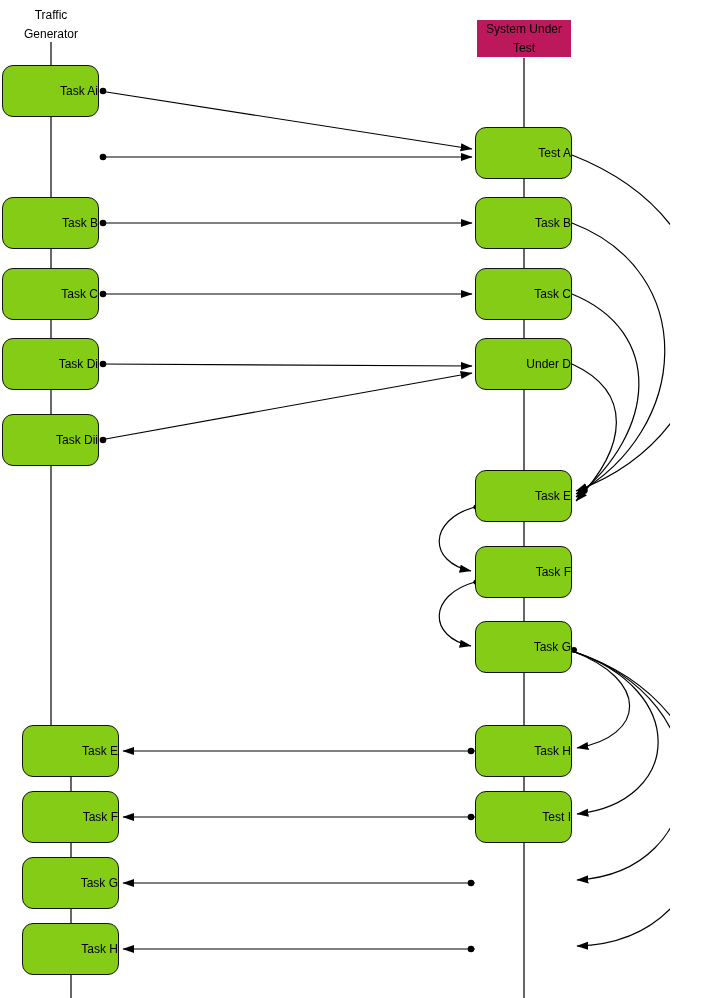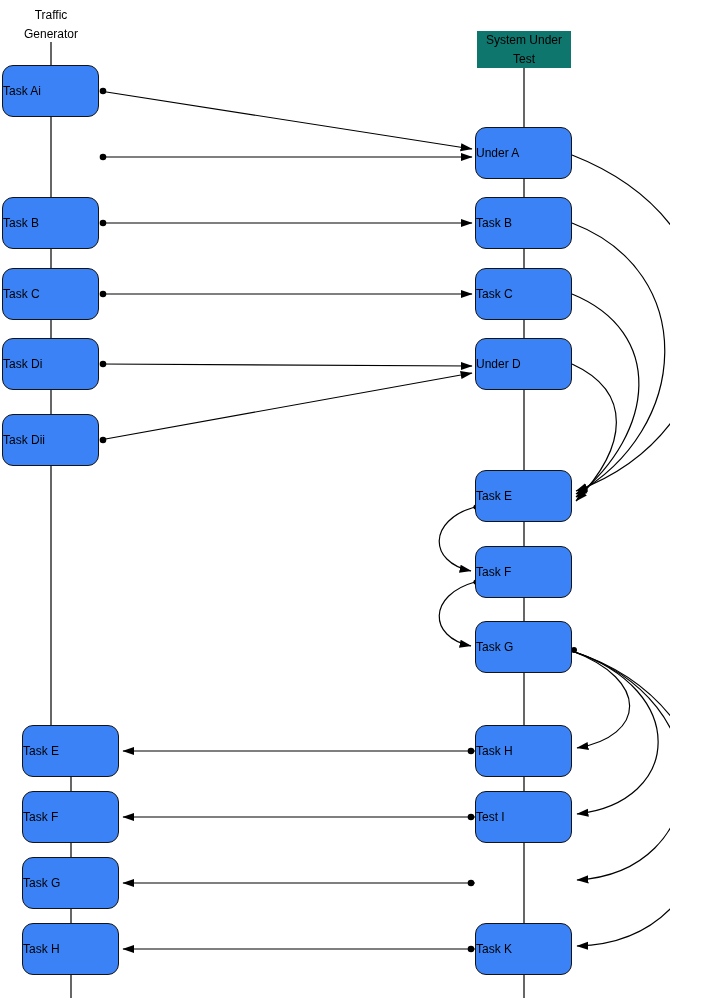--- a/index.html
+++ b/index.html
@@ -8,37 +8,37 @@
     width:670px;height:998px;
     background:#ffffff;
     font-family:"Liberation Sans", sans-serif;
     color:#000;
     overflow:hidden;
   }
   .wires{position:absolute;left:0;top:0;z-index:1;}
   .task-box{
     position:absolute;
     width:97px;height:52px;
-    background:#3b82f6;
+    background:#84cc16;
     border:1.5px solid #141414;
     border-radius:11px;
-    display:flex;align-items:center;justify-content:flex-start;
+    display:flex;align-items:center;justify-content:flex-end;
     font-size:12px;
     z-index:2;
     box-sizing:border-box;
   }
   .col-title{
     position:absolute;
     text-align:center;
     font-size:12px;
     line-height:1.55;
     z-index:2;
   }
   .title-left{left:8px;top:6px;width:86px;}
-  .title-right{left:477px;top:31px;width:94px;background:#0f766e;}
+  .title-right{left:477px;top:20px;width:94px;background:#be185d;}
 </style>
 </head>
 <body>
 
 <div class="canvas">
 
   <svg class="wires" width="714" height="998" viewBox="0 0 714 998">
     <defs>
       <marker id="arw" viewBox="0 0 10 8" refX="9.5" refY="4" markerWidth="10" markerHeight="8" orient="auto">
         <path d="M0,0.6 L10,4 L0,7.4 Z" fill="#000"></path>
@@ -119,21 +119,21 @@
       <span>Task F</span>
     </div>
   <div class="task-box" style="left:22px;top:857px">
       <span>Task G</span>
     </div>
   <div class="task-box" style="left:22px;top:923px">
       <span>Task H</span>
     </div>
 
   <div class="task-box" style="left:475px;top:127px">
-      <span>Under A</span>
+      <span>Test A</span>
     </div>
   <div class="task-box" style="left:475px;top:197px">
       <span>Task B</span>
     </div>
   <div class="task-box" style="left:475px;top:268px">
       <span>Task C</span>
     </div>
   <div class="task-box" style="left:475px;top:338px">
       <span>Under D</span>
     </div>
@@ -145,17 +145,14 @@
     </div>
   <div class="task-box" style="left:475px;top:621px">
       <span>Task G</span>
     </div>
   <div class="task-box" style="left:475px;top:725px">
       <span>Task H</span>
     </div>
   <div class="task-box" style="left:475px;top:791px">
       <span>Test I</span>
     </div>
-  <div class="task-box" style="left:475px;top:923px">
-      <span>Task K</span>
-    </div>
 
 </div>
 
 </body></html>

